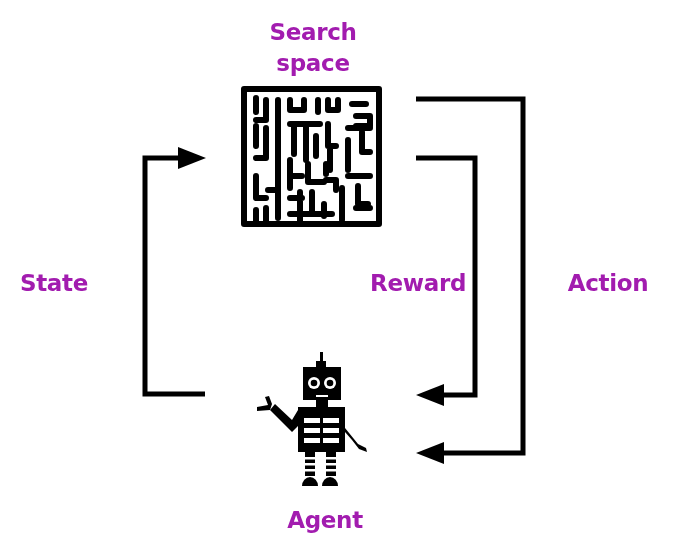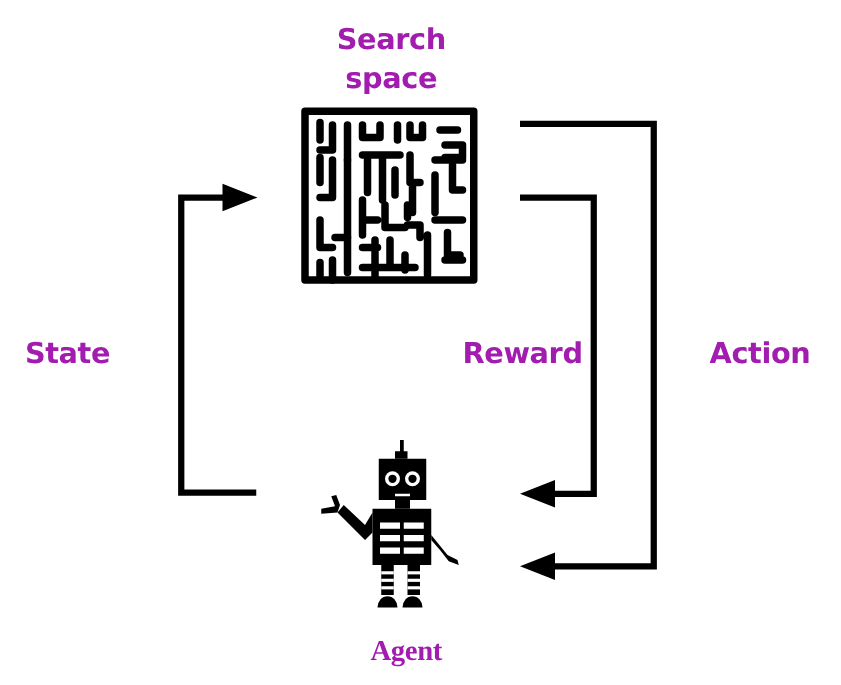--- a/index.html
+++ b/index.html
@@ -61,16 +61,16 @@
     <rect x="305" y="469" width="10" height="2.5" fill="#fff"></rect>
     <rect x="326" y="457" width="10" height="2.5" fill="#fff"></rect>
     <rect x="326" y="463" width="10" height="2.5" fill="#fff"></rect>
     <rect x="326" y="469" width="10" height="2.5" fill="#fff"></rect>
     <path d="M302,486 a8,9 0 0 1 16,0 z"></path>
     <path d="M322,486 a8,9 0 0 1 16,0 z"></path>
   </g>
 </svg>
 
 <div class="label" style="left:255px; top:17px; width:116px; white-space:normal;">Search space</div>
-<div class="label" style="left:270px; top:505px; width:110px;font-family:Liberation Serif, serif;">Agent</div>
+<div class="label" style="left:270px; top:505px; width:110px;">Agent</div>
 <div class="label" style="left:4px; top:268px; width:100px;">State</div>
 <div class="label" style="left:370px; top:268px; width:96px;">Reward</div>
 <div class="label" style="left:553px; top:268px; width:110px;">Action</div>
 
 </body></html>

